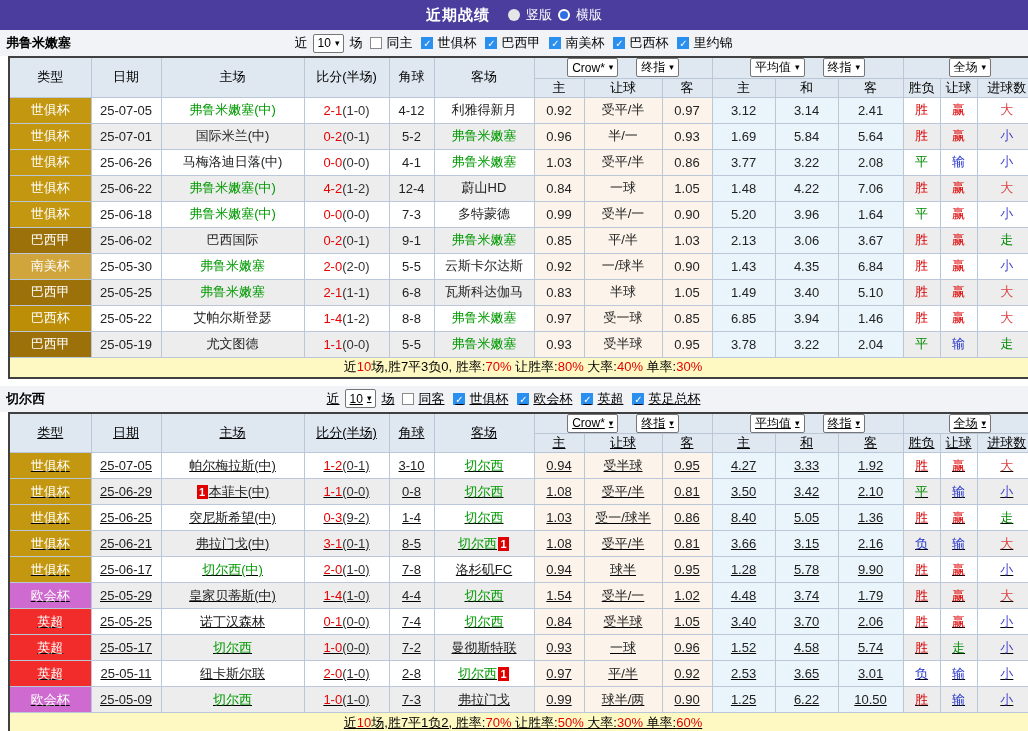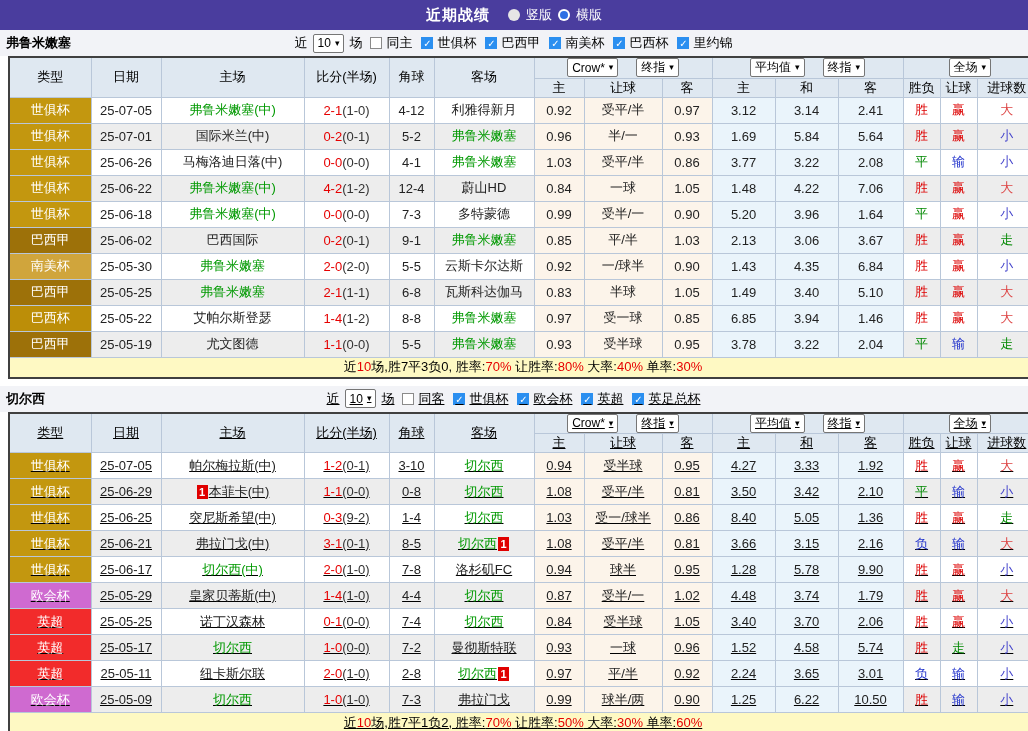--- a/index.html
+++ b/index.html
@@ -513,21 +513,21 @@
               <td class="plain rescell" style="color: rgb(221, 0, 0);">赢</td>
               <td class="plain rescell" style="color: rgb(68, 68, 204);">小</td>
             </tr>
             <tr class="alt">
               <td class="type" style="background: rgb(207, 106, 208);">欧会杯</td>
               <td class="plain">25-05-29</td>
               <td class="plain"><span>皇家贝蒂斯(中)</span></td>
               <td class="plain"><span class="smain">1-4</span><span class="half">(1-0)</span></td>
               <td class="plain">4-4</td>
               <td class="plain"><span class="tm">切尔西</span></td>
-              <td class="peach">0.87</td>
+              <td class="peach">1.54</td>
               <td class="peach">受半/一</td>
               <td class="peach">1.02</td>
               <td class="blu">4.48</td>
               <td class="blu">3.74</td>
               <td class="blu">1.79</td>
               <td class="plain rescell" style="color: rgb(221, 0, 0);">胜</td>
               <td class="plain rescell" style="color: rgb(221, 0, 0);">赢</td>
               <td class="plain rescell" style="color: rgb(221, 68, 68);">大</td>
             </tr>
             <tr>
@@ -567,21 +567,21 @@
             <tr>
               <td class="type" style="background: rgb(242, 43, 43);">英超</td>
               <td class="plain">25-05-11</td>
               <td class="plain"><span>纽卡斯尔联</span></td>
               <td class="plain"><span class="smain">2-0</span><span class="half">(1-0)</span></td>
               <td class="plain">2-8</td>
               <td class="plain"><span class="tm">切尔西</span><span class="card">1</span></td>
               <td class="peach">0.97</td>
               <td class="peach">平/半</td>
               <td class="peach">0.92</td>
-              <td class="blu">2.24</td>
+              <td class="blu">2.53</td>
               <td class="blu">3.65</td>
               <td class="blu">3.01</td>
               <td class="plain rescell" style="color: rgb(34, 51, 204);">负</td>
               <td class="plain rescell" style="color: rgb(34, 51, 204);">输</td>
               <td class="plain rescell" style="color: rgb(68, 68, 204);">小</td>
             </tr>
             <tr class="alt">
               <td class="type" style="background: rgb(207, 106, 208);">欧会杯</td>
               <td class="plain">25-05-09</td>
               <td class="plain"><span class="tm">切尔西</span></td>

